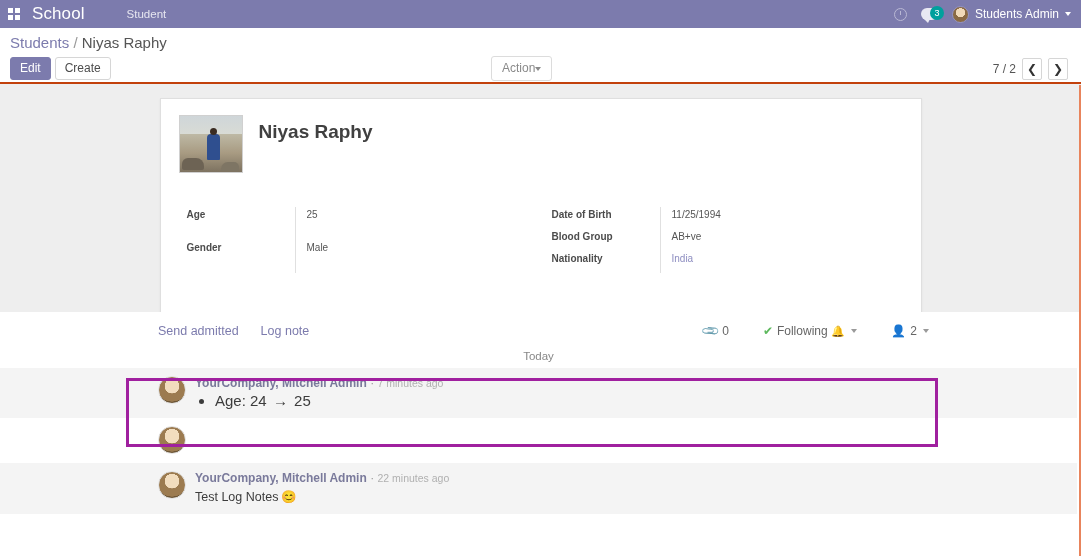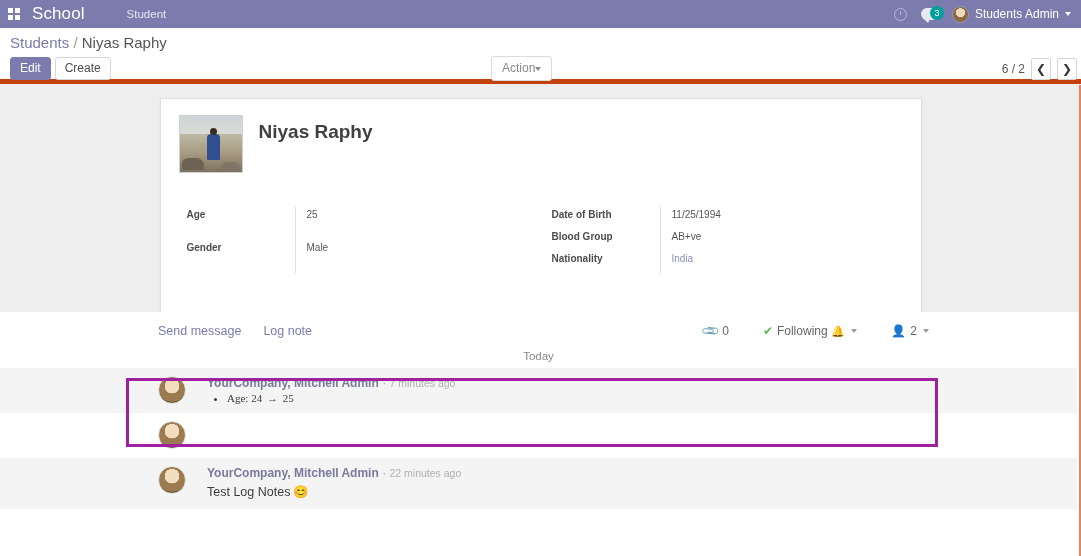--- a/index.html
+++ b/index.html
@@ -110,23 +110,23 @@
     width: 0; height: 0;
     border-left: 3.5px solid transparent;
     border-right: 3.5px solid transparent;
     border-top: 4px solid currentColor;
     display: inline-block;
   }
 
   
   .control-panel {
     background: #fff;
-    padding: 6px 4px 8px 10px;
-    position: relative;
-    border-bottom: 5px solid #c2410c;
+    padding: 6px 13px 8px 10px;
+    position: relative;
+    border-bottom: 2px solid #c2410c;
     height: 56px;
   }
   .breadcrumb {
     font-size: 15px;
     color: #7C7BAD;
     margin-bottom: 5px;
     line-height: 18px;
   }
   .breadcrumb .sep { color: #999; }
   .breadcrumb .crumb-link { cursor: pointer; }
@@ -319,42 +319,42 @@
   .thread { position: relative; padding: 0 4px 0 0; }
   .day-sep {
     text-align: center;
     font-size: 11.5px;
     color: #888;
     position: relative;
     margin: 4px 0 6px 0;
   }
   .msg {
     display: flex;
-    gap: 21px;
+    gap: 9px;
     padding: 8px 18px 9px 158px;
     align-items: flex-start;
     position: relative;
   }
   .msg.alt { background: #f4f4f4; }
   .msg-avatar {
     width: 28px; height: 28px;
     border-radius: 50%;
     background: radial-gradient(circle at 50% 35%, #f2ddbe 0 34%, #9c7b50 35% 72%, #6d5636 73% 100%);
     flex: 0 0 auto;
     border: 1px solid #e3e3e3;
     overflow: hidden;
   }
   .msg-body { flex: 1 1 auto; min-width: 0; }
   .msg-head { font-size: 12px; line-height: 15px; }
   .msg-author { font-weight: bold; color: #7a7a9b; }
   .msg-dot { color: #999; }
   .msg-time { color: #b0b0b0; font-size: 10.5px; }
   .msg-content { font-size: 12.5px; color: #3c3c3c; margin-top: 3px; line-height: 16px; }
   .track-list { margin: 1px 0 0 0; padding-left: 20px; }
-  .track-list li { font-size: 11px; color: #3c3c3c; font-family: Liberation Serif, serif; }
+  .track-list li { font-size: 15px; color: #3c3c3c; }
   .arrow { padding: 0 2px; }
 
   
   .annotation {
     position: absolute;
     border: 3px solid #A0209F;
     pointer-events: none;
     z-index: 50;
   }
   .right-edge {
@@ -408,21 +408,21 @@
     <div class="cp-row">
       <button class="btn btn-primary">Edit</button>
       <button class="btn">Create</button>
 
       <button class="btn btn-action">
         <span>Action</span>
         <span class="caret-down" style="border-top-color:#8a8a8a"></span>
       </button>
 
       <div class="pager">
-        <span>6 / 2</span>
+        <span>7 / 2</span>
         <div class="pager-btn">
           <span>❮</span>
         </div>
         <div class="pager-btn">
           <span>❯</span>
         </div>
       </div>
     </div>
   </div>
 
@@ -463,21 +463,21 @@
             <div class="field-label">Nationality</div>
             <div class="field-value link">India</div>
           </div>
         </div>
       </div>
     </div>
   </div>
 
   <div class="chatter">
     <div class="chatter-top">
-      <span class="compose-btn">Send message</span>
+      <span class="compose-btn">Send admitted</span>
       <span class="compose-btn">Log note</span>
 
       <div class="chatter-meta">
         <div class="meta-item">
           <span class="clip">📎</span>
           <span>0</span>
         </div>
         <div class="meta-item">
           <span class="check">✔</span>
           <span class="following-txt">Following</span>

